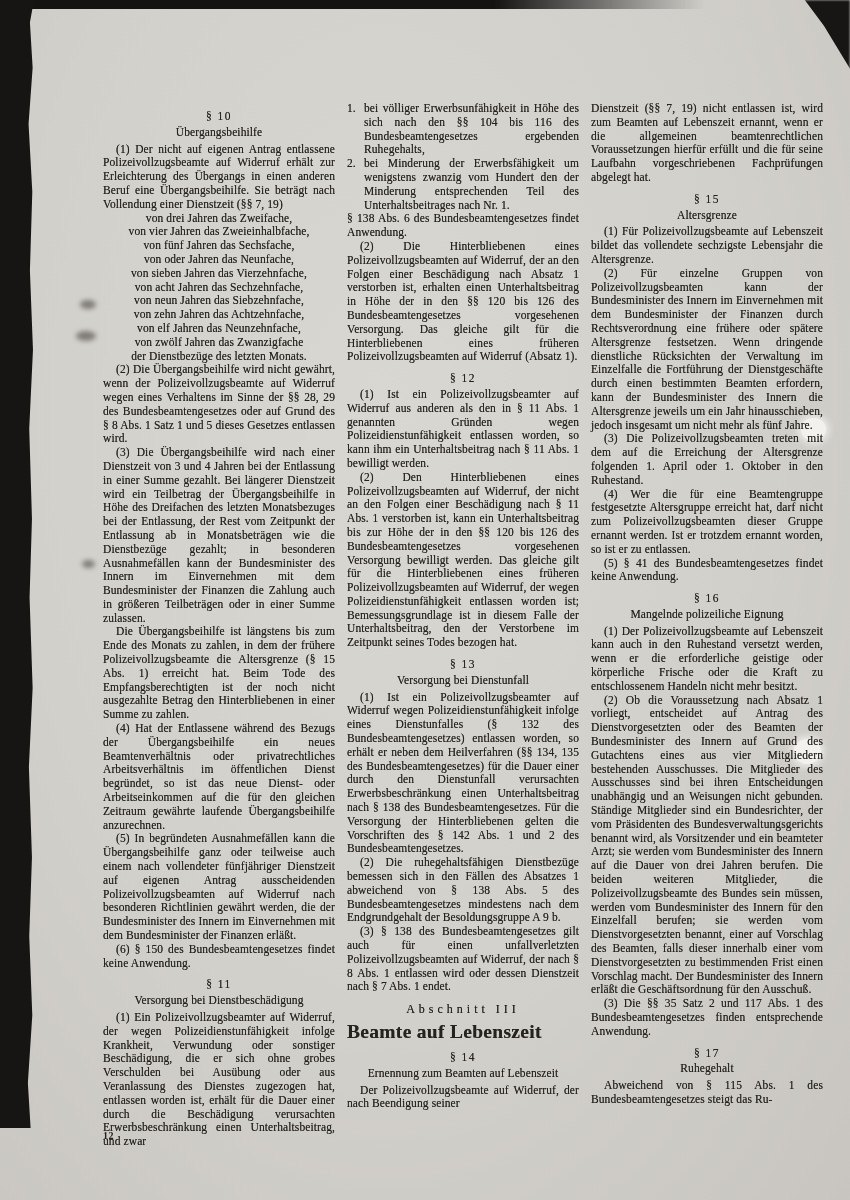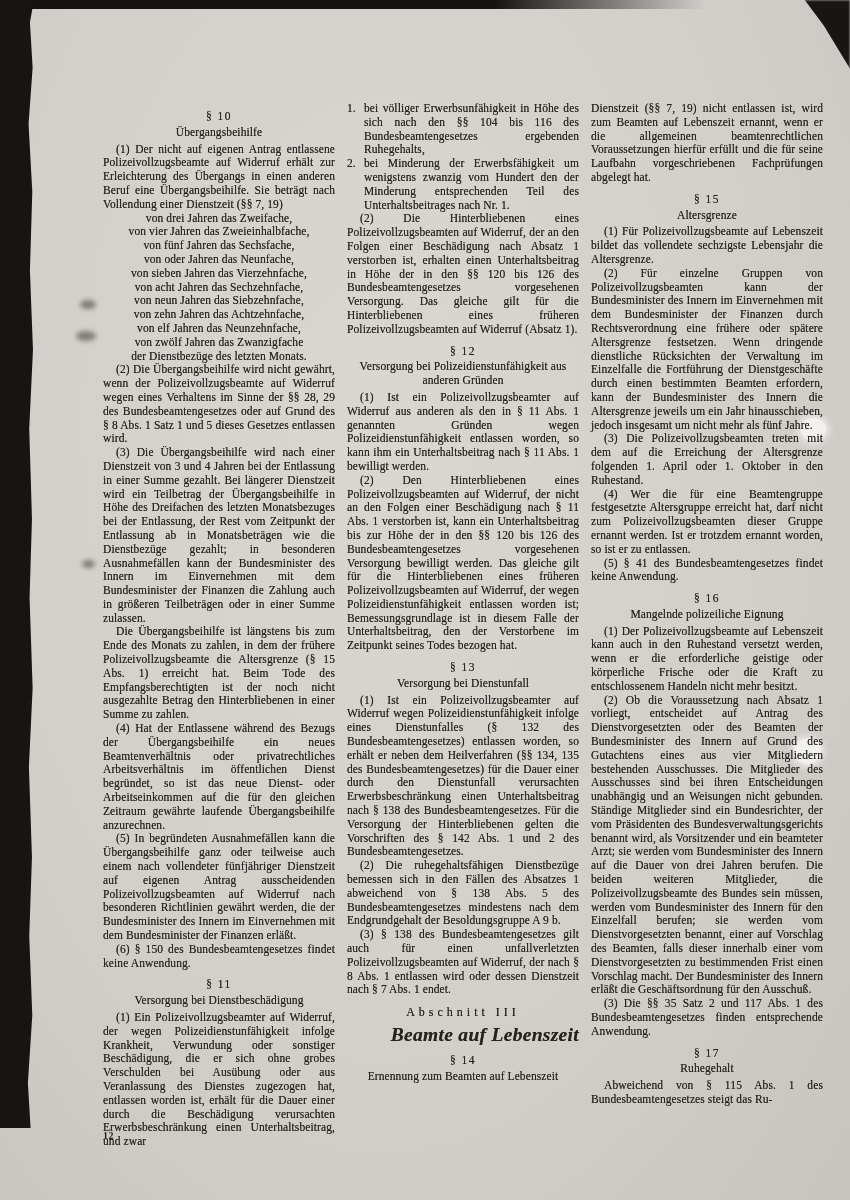--- a/index.html
+++ b/index.html
@@ -27,21 +27,21 @@
     display:flex;gap:12px;overflow:hidden;
     font-size:11.5px;line-height:13.8px;letter-spacing:0.1px;
     text-shadow:0 0 0.4px rgba(40,36,30,0.65);margin-top:42px;}
   .col{flex:1 1 0;min-width:0;}
   .para{margin:0;text-align:justify;text-indent:13px;hyphens:auto;}
   .para.flush{text-indent:0;}
   .line{text-align:center;white-space:normal;}
   .sec{text-align:center;margin:8px 0 2px;letter-spacing:1.5px;}
   .title{text-align:center;margin:0 4px 3px;}
   .part{text-align:center;margin-top:9px;letter-spacing:4px;font-size:12px;}
-  .big{text-align:right;font-weight:bold;font-size:19.5px;line-height:23px;margin:3px 0 2px;letter-spacing:0.3px;font-style:italic;}
+  .big{text-align:left;font-weight:bold;font-size:19.5px;line-height:23px;margin:3px 0 2px;letter-spacing:0.3px;}
   .numitem{display:flex;margin:0;}
   .numitem .num{flex:0 0 17px;}
   .numitem .ntext{flex:1 1 0;min-width:0;text-align:justify;hyphens:auto;}
   .page-number{position:absolute;left:103px;top:1130px;font-weight:bold;font-size:10px;letter-spacing:0.5px;}
 </style>
 </head>
 <body>
 
 <div class="page">
   <div class="edge-top"></div>
@@ -82,34 +82,35 @@
       </div>
       <div class="col">
         <div class="numitem">
           <span class="num">1.</span>
           <div class="ntext">bei völliger Erwerbsunfähigkeit in Höhe des sich nach den §§ 104 bis 116 des Bundesbeamtengesetzes ergebenden Ruhegehalts,</div>
         </div>
         <div class="numitem">
           <span class="num">2.</span>
           <div class="ntext">bei Minderung der Erwerbsfähigkeit um wenigstens zwanzig vom Hundert den der Minderung entsprechenden Teil des Unterhaltsbeitrages nach Nr. 1.</div>
         </div>
+        <p class="para flush">§ 138 Abs. 6 des Bundesbeamtengesetzes findet Anwendung.</p>
         <p class="para">(2) Die Hinterbliebenen eines Polizeivollzugsbeamten auf Widerruf, der an den Folgen einer Beschädigung nach Absatz 1 verstorben ist, erhalten einen Unterhaltsbeitrag in Höhe der in den §§ 120 bis 126 des Bundesbeamtengesetzes vorgesehenen Versorgung. Das gleiche gilt für die Hinterbliebenen eines früheren Polizeivollzugsbeamten auf Widerruf (Absatz 1).</p>
         <div class="sec">§ 12</div>
-        <div class="title">Versorgung bei Polizeidienstunfähigkeit aus anderen Gründen</div>
         <p class="para">(1) Ist ein Polizeivollzugsbeamter auf Widerruf aus anderen als den in § 11 Abs. 1 genannten Gründen wegen Polizeidienstunfähigkeit entlassen worden, so kann ihm ein Unterhaltsbeitrag nach § 11 Abs. 1 bewilligt werden.</p>
         <p class="para">(2) Den Hinterbliebenen eines Polizeivollzugsbeamten auf Widerruf, der nicht an den Folgen einer Beschädigung nach § 11 Abs. 1 verstorben ist, kann ein Unterhaltsbeitrag bis zur Höhe der in den §§ 120 bis 126 des Bundesbeamtengesetzes vorgesehenen Versorgung bewilligt werden. Das gleiche gilt für die Hinterbliebenen eines früheren Polizeivollzugsbeamten auf Widerruf, der wegen Polizeidienstunfähigkeit entlassen worden ist; Bemessungsgrundlage ist in diesem Falle der Unterhaltsbeitrag, den der Verstorbene im Zeitpunkt seines Todes bezogen hat.</p>
         <div class="sec">§ 13</div>
         <div class="title">Versorgung bei Dienstunfall</div>
         <p class="para">(1) Ist ein Polizeivollzugsbeamter auf Widerruf wegen Polizeidienstunfähigkeit infolge eines Dienstunfalles (§ 132 des Bundesbeamtengesetzes) entlassen worden, so erhält er neben dem Heilverfahren (§§ 134, 135 des Bundesbeamtengesetzes) für die Dauer einer durch den Dienstunfall verursachten Erwerbsbeschränkung einen Unterhaltsbeitrag nach § 138 des Bundesbeamtengesetzes. Für die Versorgung der Hinterbliebenen gelten die Vorschriften des § 142 Abs. 1 und 2 des Bundesbeamtengesetzes.</p>
         <p class="para">(2) Die ruhegehaltsfähigen Dienstbezüge bemessen sich in den Fällen des Absatzes 1 abweichend von § 138 Abs. 5 des Bundesbeamtengesetzes mindestens nach dem Endgrundgehalt der Besoldungsgruppe A 9 b.</p>
         <p class="para">(3) § 138 des Bundesbeamtengesetzes gilt auch für einen unfallverletzten Polizeivollzugsbeamten auf Widerruf, der nach § 8 Abs. 1 entlassen wird oder dessen Dienstzeit nach § 7 Abs. 1 endet.</p>
         <div class="part">Abschnitt III</div>
         <div class="big">Beamte auf Lebenszeit</div>
         <div class="sec">§ 14</div>
         <div class="title">Ernennung zum Beamten auf Lebenszeit</div>
+        <p class="para">Der Polizeivollzugsbeamte auf Widerruf, der nach Beendigung seiner</p>
       </div>
       <div class="col">
         <p class="para flush">Dienstzeit (§§ 7, 19) nicht entlassen ist, wird zum Beamten auf Lebenszeit ernannt, wenn er die allgemeinen beamtenrechtlichen Voraussetzungen hierfür erfüllt und die für seine Laufbahn vorgeschriebenen Fachprüfungen abgelegt hat.</p>
         <div class="sec">§ 15</div>
         <div class="title">Altersgrenze</div>
         <p class="para">(1) Für Polizeivollzugsbeamte auf Lebenszeit bildet das vollendete sechzigste Lebensjahr die Altersgrenze.</p>
         <p class="para">(2) Für einzelne Gruppen von Polizeivollzugsbeamten kann der Bundesminister des Innern im Einvernehmen mit dem Bundesminister der Finanzen durch Rechtsverordnung eine frühere oder spätere Altersgrenze festsetzen. Wenn dringende dienstliche Rücksichten der Verwaltung im Einzelfalle die Fortführung der Dienstgeschäfte durch einen bestimmten Beamten erfordern, kann der Bundesminister des Innern die Altersgrenze jeweils um ein Jahr hinausschieben, jedoch insgesamt um nicht mehr als fünf Jahre.</p>
         <p class="para">(3) Die Polizeivollzugsbeamten treten mit dem auf die Erreichung der Altersgrenze folgenden 1. April oder 1. Oktober in den Ruhestand.</p>
         <p class="para">(4) Wer die für eine Beamtengruppe festgesetzte Altersgruppe erreicht hat, darf nicht zum Polizeivollzugsbeamten dieser Gruppe ernannt werden. Ist er trotzdem ernannt worden, so ist er zu entlassen.</p>
         <p class="para">(5) § 41 des Bundesbeamtengesetzes findet keine Anwendung.</p>

